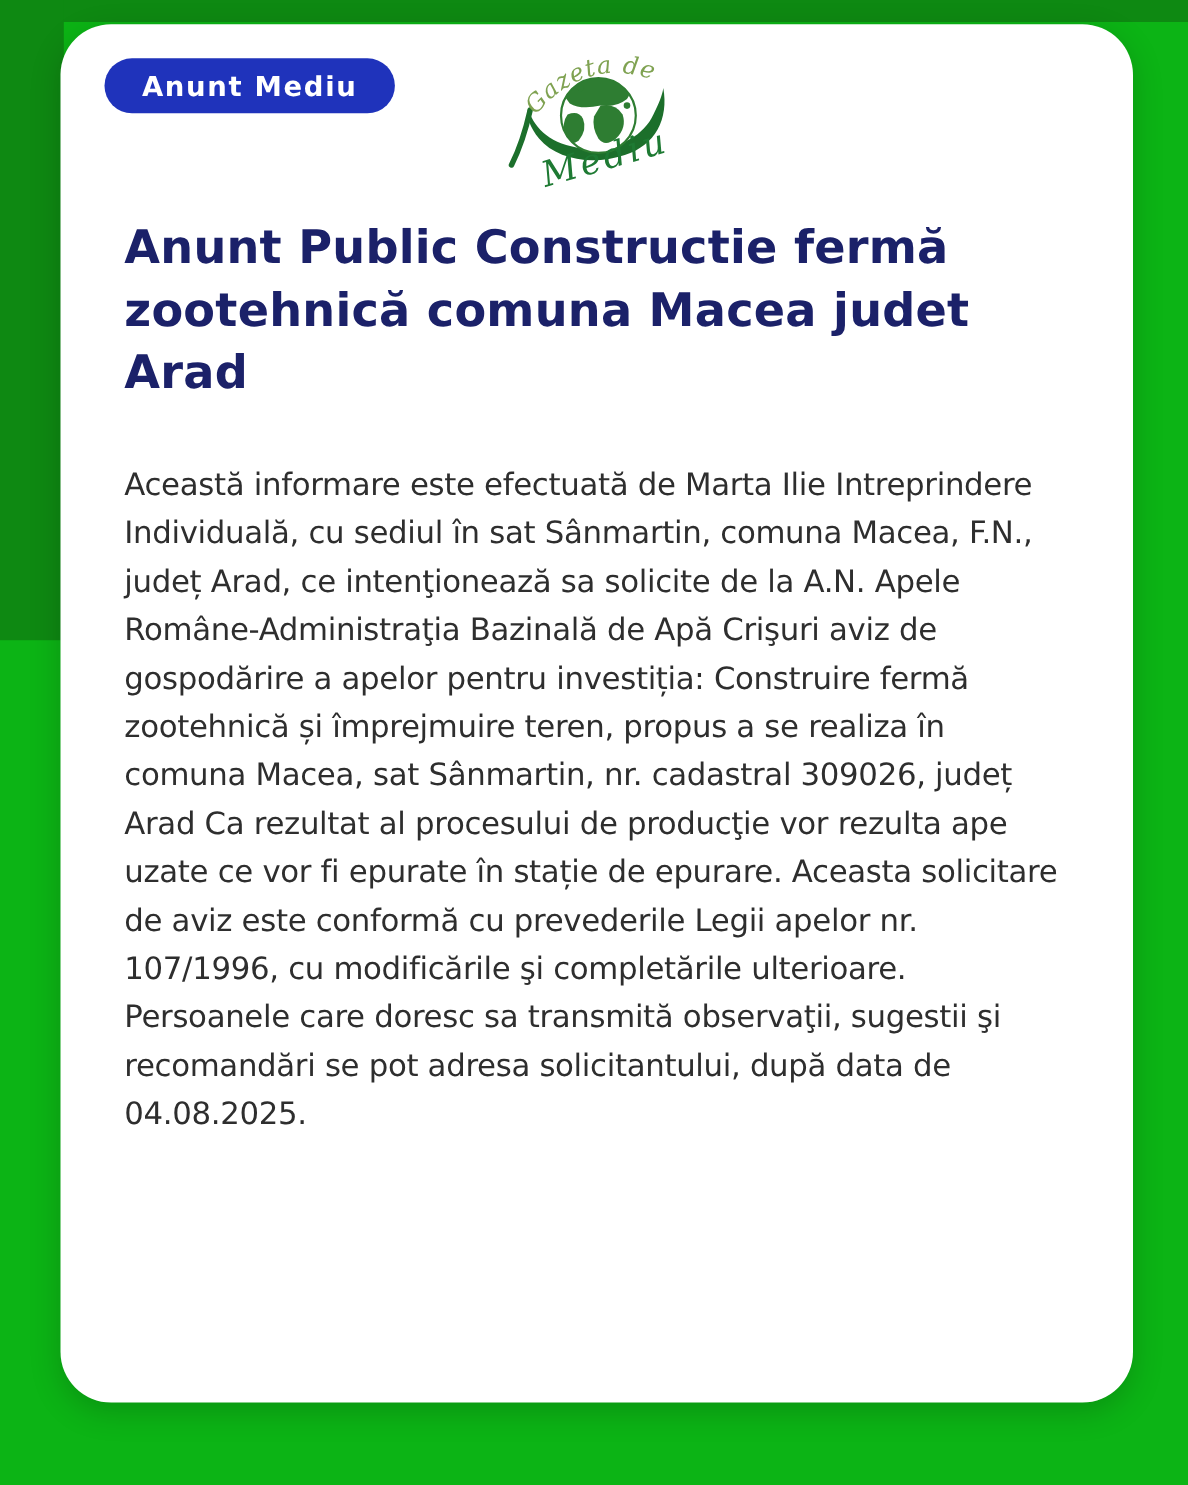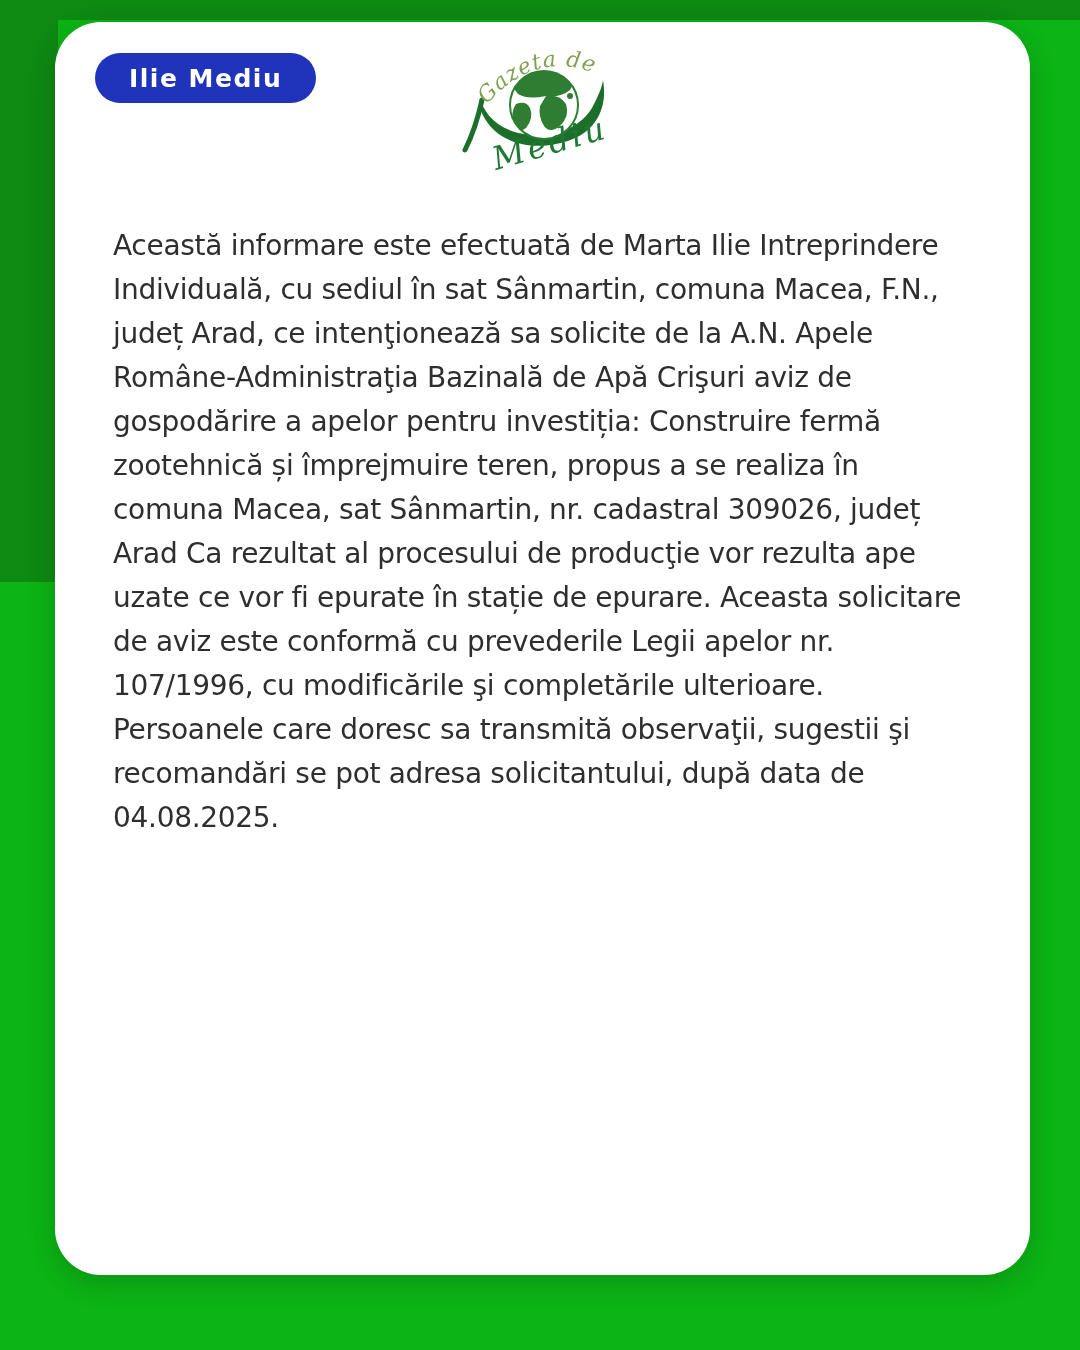--- a/index.html
+++ b/index.html
@@ -53,21 +53,21 @@
 </head>
 <body>
 
 <div class="bg-dark-top"></div>
 <div class="bg-dark-left"></div>
 
 <div class="card">
 
   <div class="card-header">
     <div class="badge" style="background:#1F33BB;">
-      <span>Ilie Mediu</span>
+      <span>Anunt Mediu</span>
     </div>
 
     <svg class="logo" viewBox="0 0 170 140" aria-hidden="true">
       <defs>
         <path id="arcPath" d="M 26,70 Q 78,6 148,40" fill="none"></path>
         <clipPath id="globeClip">
             <circle cx="86" cy="67" r="34"></circle>
           </clipPath>
       </defs>
 
@@ -98,16 +98,17 @@
       </g>
 
       <text font-family="DejaVu Serif, Liberation Serif, serif" font-style="italic" font-size="22" fill="#7FA251" letter-spacing="1">
         <textPath href="#arcPath" startOffset="4">Gazeta de</textPath>
       </text>
 
       <text x="38" y="132" transform="rotate(-16 38 132)" font-family="DejaVu Serif, Liberation Serif, serif" font-style="italic" font-size="32" fill="#1E7A33" letter-spacing="3">Mediu</text>
     </svg>
   </div>
 
+  <h1 class="heading">Anunt Public Constructie fermă zootehnică comuna Macea judet Arad</h1>
 
   <p class="body-text">Această informare este efectuată de Marta Ilie Intreprindere Individuală, cu sediul în sat Sânmartin, comuna Macea, F.N., județ Arad, ce intenţionează sa solicite de la A.N. Apele Române-Administraţia Bazinală de Apă Crişuri aviz de gospodărire a apelor pentru investiția: Construire fermă zootehnică și împrejmuire teren, propus a se realiza în comuna Macea, sat Sânmartin, nr. cadastral 309026, județ Arad Ca rezultat al procesului de producţie vor rezulta ape uzate ce vor fi epurate în stație de epurare. Aceasta solicitare de aviz este conformă cu prevederile Legii apelor nr. 107/1996, cu modificările şi completările ulterioare. Persoanele care doresc sa transmită observaţii, sugestii şi recomandări se pot adresa solicitantului, după data de 04.08.2025.</p>
 
 </div>
 
 </body></html>

